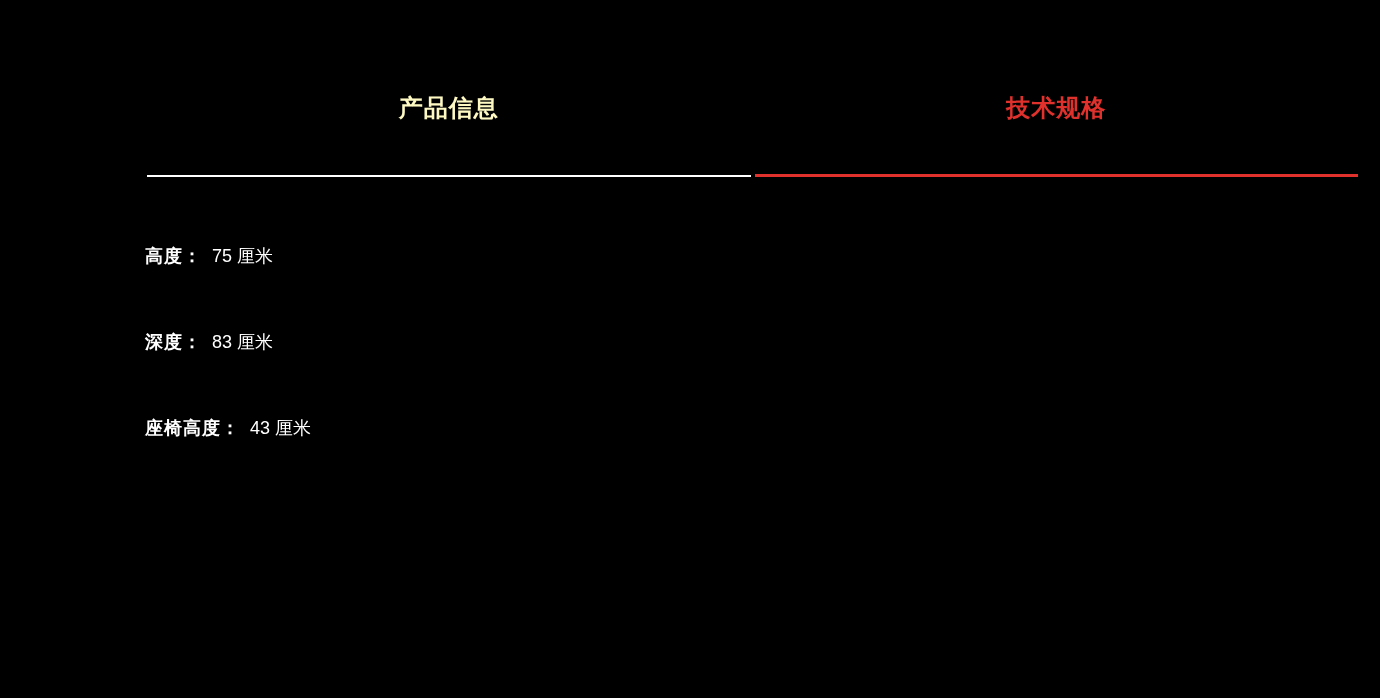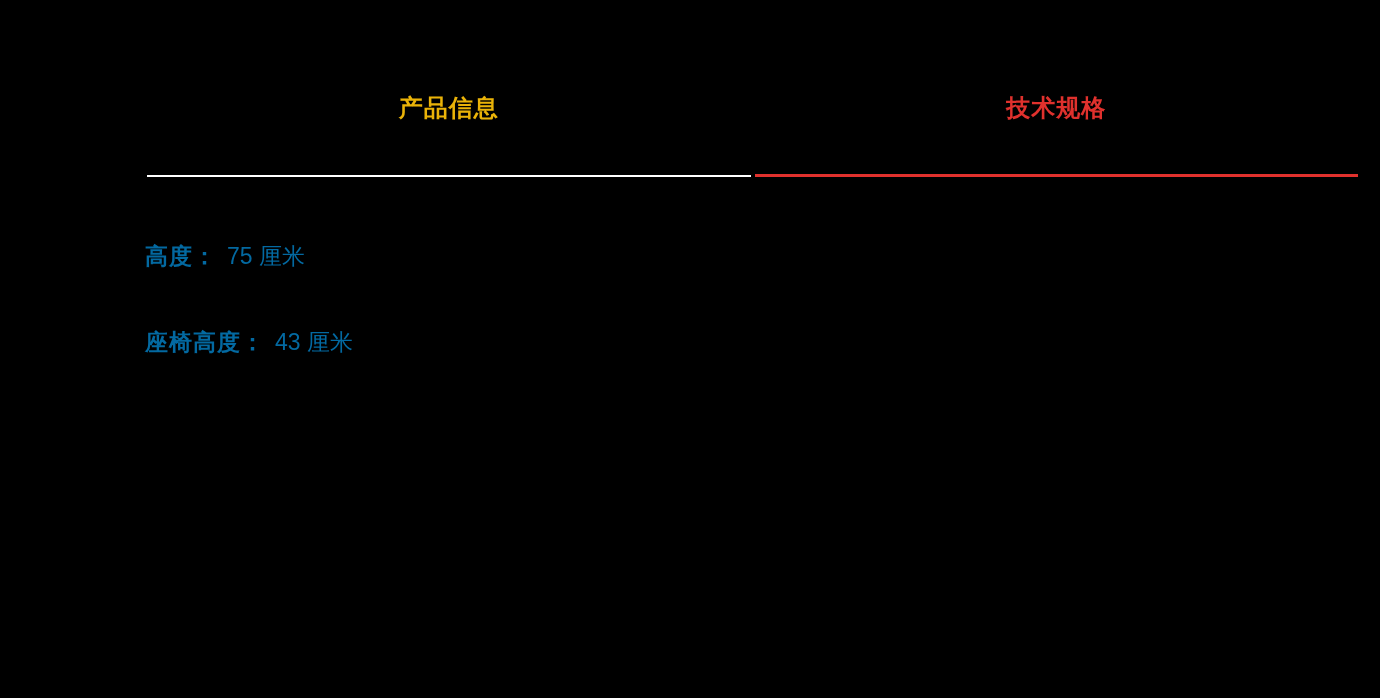--- a/index.html
+++ b/index.html
@@ -20,41 +20,41 @@
   
   .tabbar {
     display: flex;
     margin: 92px 20px 0 145px; 
   }
   .tab {
     flex: 1;
     text-align: center;
     font-size: 24px;
     font-weight: bold;
-    color: #eab308;
+    color: #fef9c3;
     padding-bottom: 51px;
     border-bottom: 2px solid #ffffff;
     margin: 0 2px;
     cursor: pointer;
     letter-spacing: 1px;
   }
   .tab.active {
     color: #e0312d;
     border-bottom: 3px solid #e0312d;
     padding-bottom: 36px;
   }
   
   .specs {
     margin: 68px 0 0 145px;
   }
   .spec-row {
-    font-size: 23px;
+    font-size: 18px;
     line-height: 23px;
     margin-bottom: 63px;
-    color: #0369a1;
+    color: #ffffff;
   }
   .spec-label {
     font-weight: bold;
     letter-spacing: 1px;
   }
   .spec-value {
     font-weight: normal;
     margin-left: 10px;
   }
 </style>
@@ -68,19 +68,22 @@
     <div class="tab active">技术规格</div>
   </div>
 
   <div class="specs">
 
     <div class="spec-row">
       <span class="spec-label">高度：</span><span class="spec-value">75 厘米</span>
     </div>
 
 
+    <div class="spec-row">
+      <span class="spec-label">深度：</span><span class="spec-value">83 厘米</span>
+    </div>
 
     <div class="spec-row">
       <span class="spec-label">座椅高度：</span><span class="spec-value">43 厘米</span>
     </div>
 
   </div>
 </div>
 
 </body></html>

